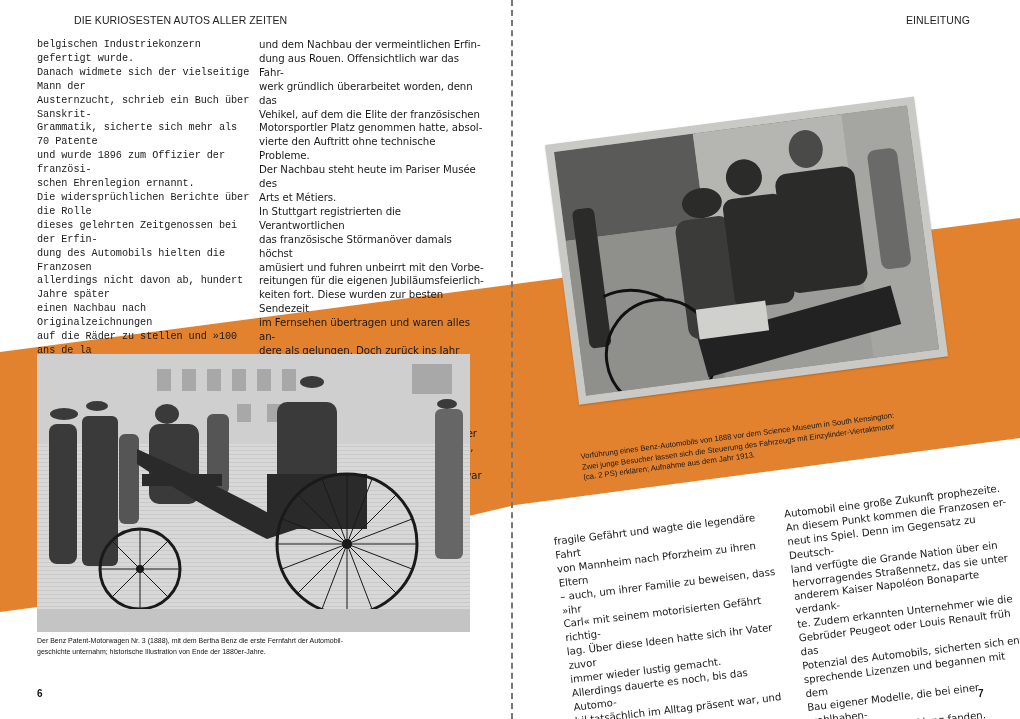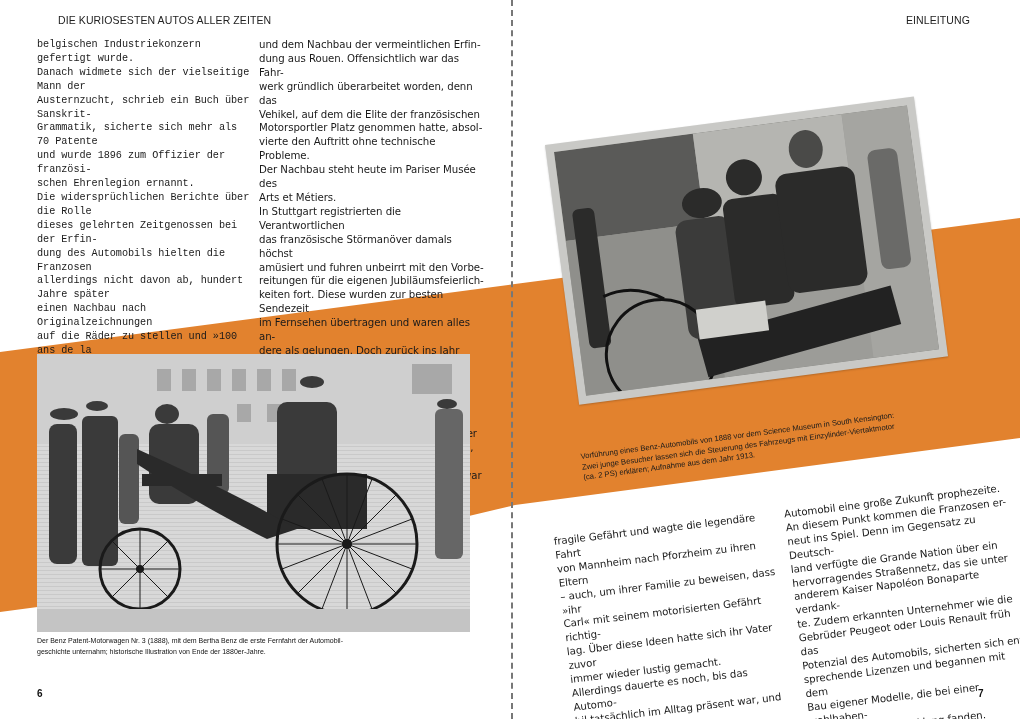--- a/index.html
+++ b/index.html
@@ -1,19 +1,19 @@
 <!DOCTYPE html>
 <html><head>
 <meta charset="utf-8">
 <style>
   html,body{margin:0;padding:0;}
   body{width:1020px;height:719px;position:relative;overflow:hidden;background:#ffffff;font-family:"DejaVu Sans",sans-serif;color:#1a1a1a;}
   .band{position:absolute;left:0;top:0;width:1020px;height:719px;}
   .running-head{position:absolute;top:14px;font-family:"Liberation Sans",sans-serif;font-size:10.5px;color:#222;letter-spacing:0.1px;}
-  .rh-left{left:22px;padding-left:36px;}
+  .rh-left{left:38px;padding-left:36px;}
   .rh-right{right:50px;}
   .fold{position:absolute;left:511px;top:0;height:719px;width:0;border-left:2px dashed #777;}
   .col{position:absolute;font-size:10.2px;line-height:13.9px;color:#1a1a1a;white-space:pre-line;letter-spacing:-0.05px;}
   .col1{left:37px;top:38px;width:215px;font-family:Liberation Mono, monospace;}
   .col2{left:259px;top:38px;width:225px;}
   .rotblock{position:absolute;transform-origin:0 0;}
   .col3{left:0;top:0;width:220px;}
   .col4{left:232px;top:0;width:228px;}
   .engraving{position:absolute;left:37px;top:354px;width:433px;height:278px;background:#d7d7d7;overflow:hidden;}
   .caption-left{position:absolute;left:37px;top:636px;width:340px;font-family:"Liberation Sans",sans-serif;font-size:7.6px;line-height:10.5px;color:#111;transform:scaleX(0.92);transform-origin:0 0;width:370px;}

